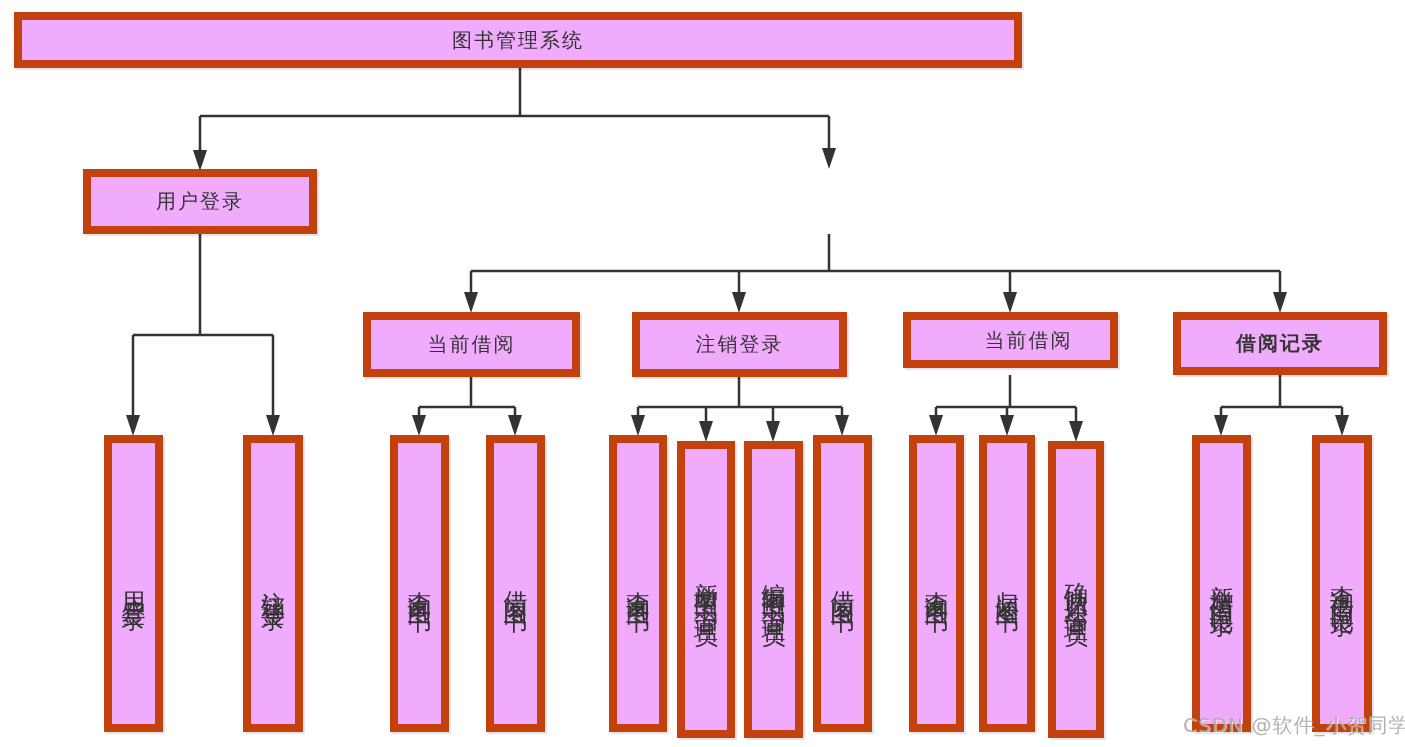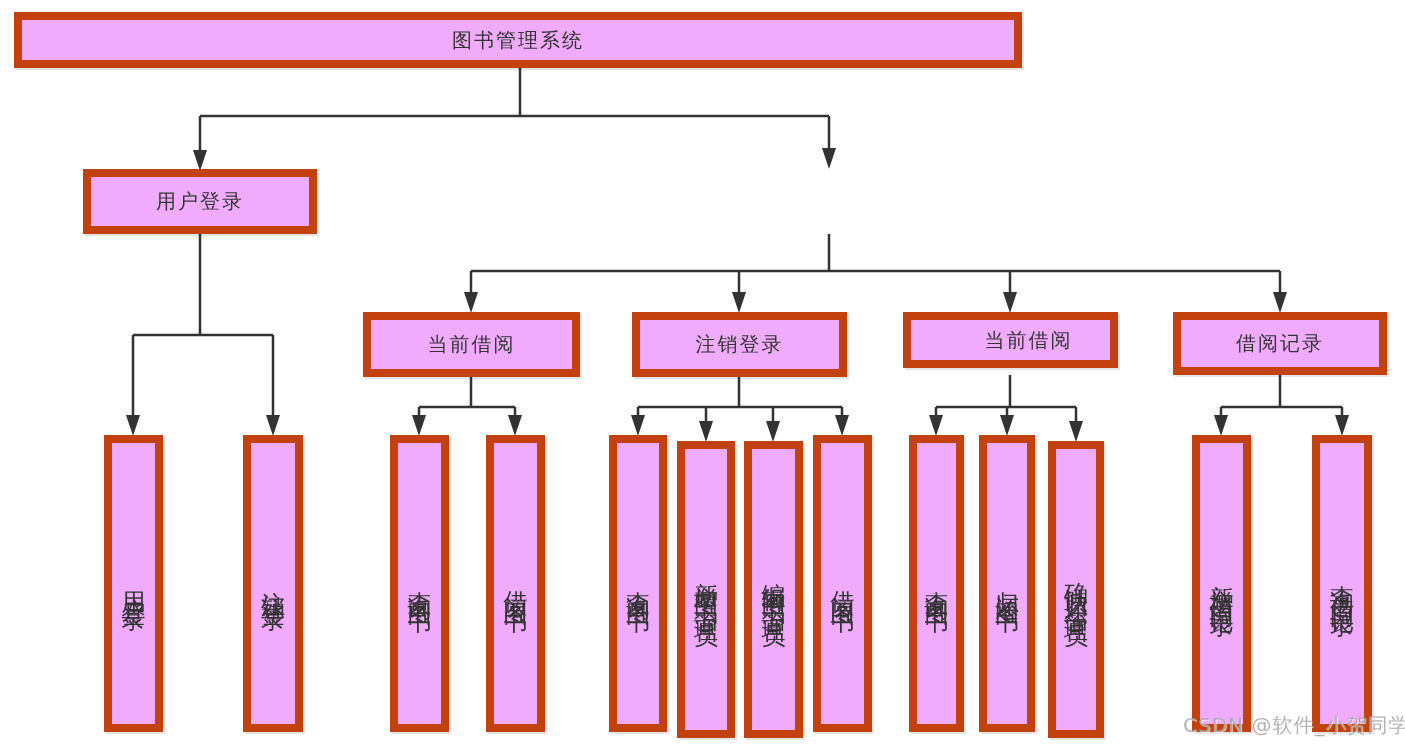--- a/index.html
+++ b/index.html
@@ -106,21 +106,21 @@
     </g>
   </svg>
 
   <div class="box hbox" style="left:14px; top:12px; width:1008px; height:56px;">图书管理系统</div>
 
   <div class="box hbox" style="left:83px; top:169px; width:234px; height:65px;">用户登录</div>
 
   <div class="box hbox" style="left:363px; top:312px; width:217px; height:65px;">当前借阅</div>
   <div class="box hbox" style="left:632px; top:312px; width:215px; height:65px;">注销登录</div>
   <div class="box hbox" style="left:903px; top:312px; width:215px; height:56px;padding-left:36px;">当前借阅</div>
-  <div class="box hbox" style="left:1173px; top:312px; width:214px; height:63px;">借阅记录</div>
+  <div class="box hbox" style="left:1173px; top:312px; width:214px; height:63px;font-weight:bold;">借阅记录</div>
 
   <div class="box vbox" style="left:104px; top:435px; width:59px; height:297px;">用户登录</div>
   <div class="box vbox" style="left:243px; top:435px; width:60px; height:297px;">注销登录</div>
 
   <div class="box vbox" style="left:390px; top:435px; width:59px; height:297px;">查询图书</div>
   <div class="box vbox" style="left:486px; top:435px; width:59px; height:297px;">借阅图书</div>
 
   <div class="box vbox" style="left:609px; top:435px; width:58px; height:297px;">查询图书</div>
   <div class="box vbox" style="left:677px; top:441px; width:58px; height:297px;">新增图书（管理员）</div>
   <div class="box vbox" style="left:744px; top:441px; width:59px; height:297px;">编辑图书（管理员）</div>

